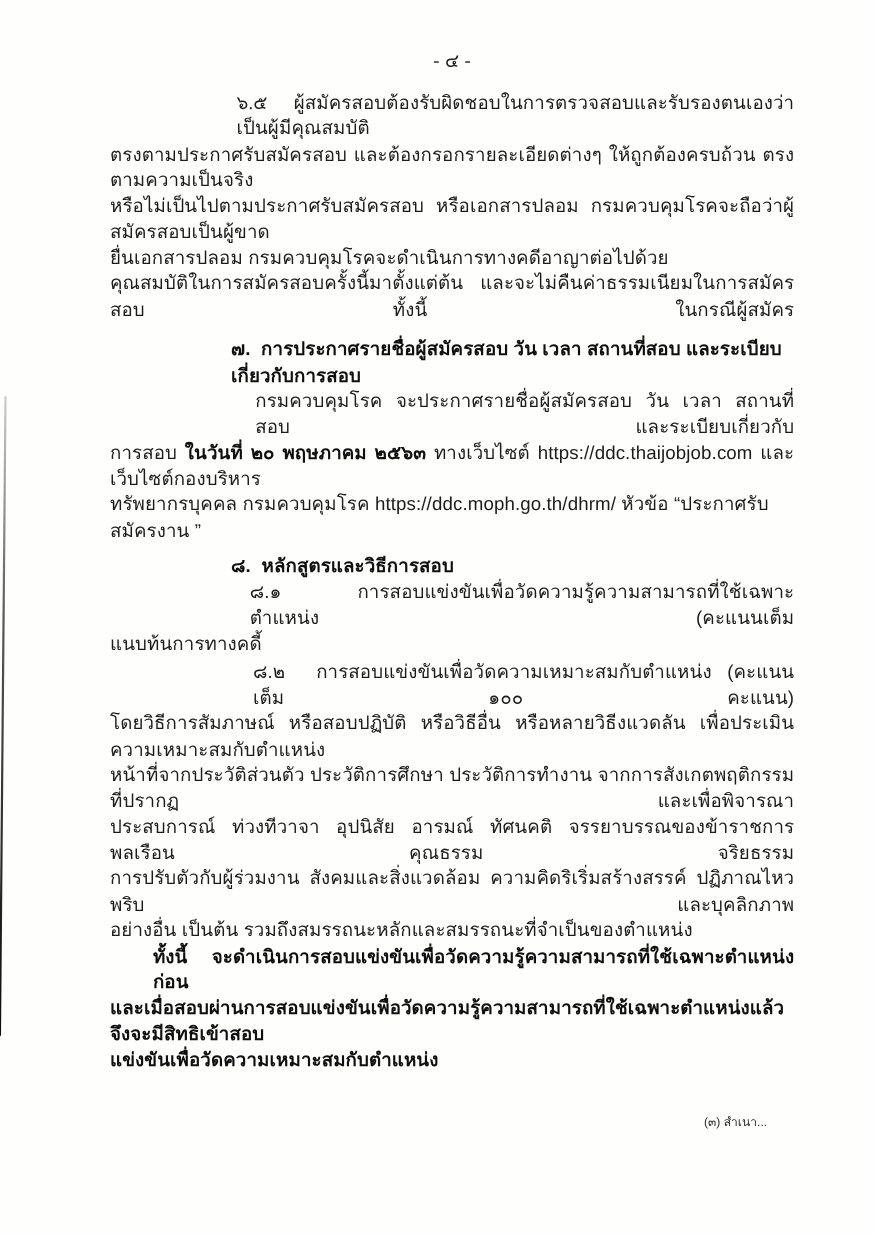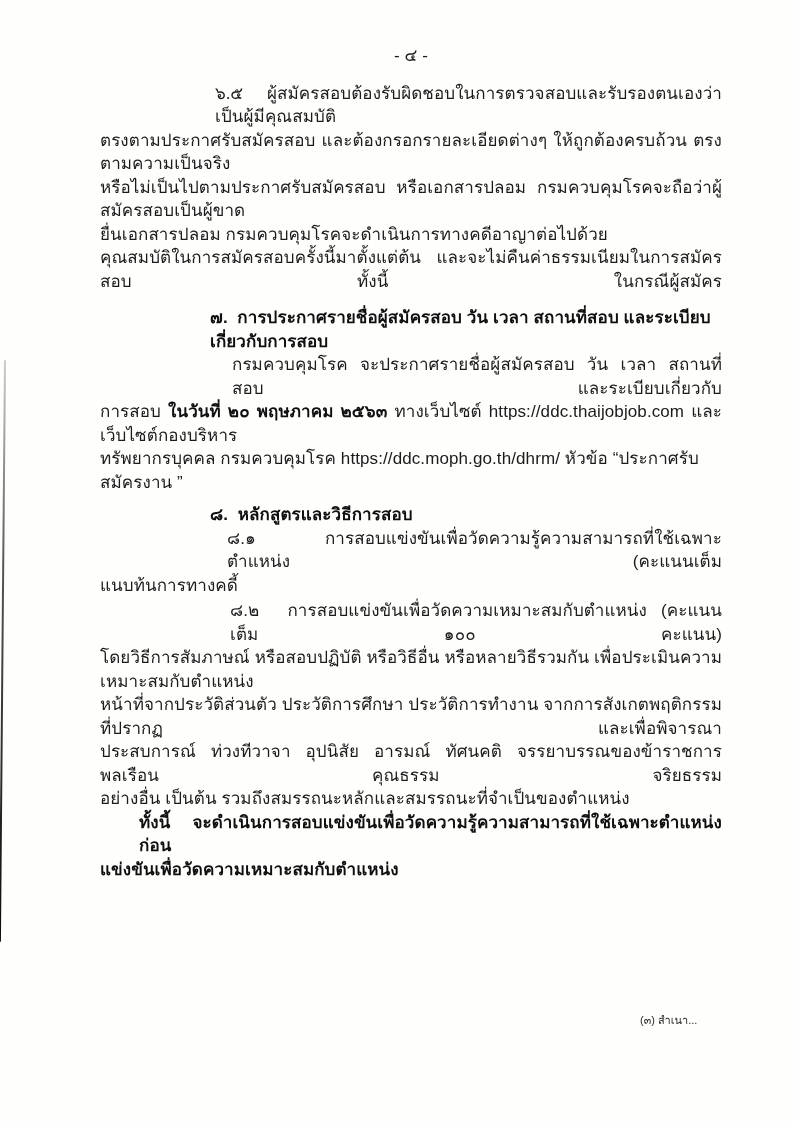--- a/index.html
+++ b/index.html
@@ -58,26 +58,28 @@
       </div>
       <div class="block" style="margin-top: 9px;">
         <div class="line" style="padding-left: 110px;"><span class="seg bold">๘.&nbsp; หลักสูตรและวิธีการสอบ</span></div>
       </div>
       <div class="block">
         <div class="line fill" style="padding-left: 127px;"><span class="seg">๘.๑&nbsp; การสอบแข่งขันเพื่อวัดความรู้ความสามารถที่ใช้เฉพาะตำแหน่ง (คะแนนเต็ม</span></div>
         <div class="line"><span class="seg">แนบท้นการทางคดี้</span></div>
       </div>
       <div class="block" style="margin-top: 2px;">
         <div class="line fill" style="padding-left: 130px;"><span class="seg">๘.๒&nbsp; การสอบแข่งขันเพื่อวัดความเหมาะสมกับตำแหน่ง (คะแนนเต็ม ๑๐๐ คะแนน)</span></div>
-        <div class="line fill"><span class="seg">โดยวิธีการสัมภาษณ์ หรือสอบปฏิบัติ หรือวิธีอื่น หรือหลายวิธีรวมกัน เพื่อประเมินความเหมาะสมกับตำแหน่ง</span></div>
+        <div class="line fill"><span class="seg">โดยวิธีการสัมภาษณ์ หรือสอบปฏิบัติ หรือวิธีอื่น หรือหลายวิธีงแวดลัน เพื่อประเมินความเหมาะสมกับตำแหน่ง</span></div>
         <div class="line fill"><span class="seg">หน้าที่จากประวัติส่วนตัว ประวัติการศึกษา ประวัติการทำงาน จากการสังเกตพฤติกรรมที่ปรากฏ และเพื่อพิจารณา</span></div>
         <div class="line fill"><span class="seg">ประสบการณ์ ท่วงทีวาจา อุปนิสัย อารมณ์ ทัศนคติ จรรยาบรรณของข้าราชการพลเรือน คุณธรรม จริยธรรม</span></div>
+        <div class="line fill"><span class="seg">การปรับตัวกับผู้ร่วมงาน สังคมและสิ่งแวดล้อม ความคิดริเริ่มสร้างสรรค์ ปฏิภาณไหวพริบ และบุคลิกภาพ</span></div>
         <div class="line"><span class="seg">อย่างอื่น เป็นต้น รวมถึงสมรรถนะหลักและสมรรถนะที่จำเป็นของตำแหน่ง</span></div>
       </div>
       <div class="block">
         <div class="line fill" style="padding-left: 39px;"><span class="seg bold">ทั้งนี้ จะดำเนินการสอบแข่งขันเพื่อวัดความรู้ความสามารถที่ใช้เฉพาะตำแหน่งก่อน</span></div>
+        <div class="line fill"><span class="seg bold">และเมื่อสอบผ่านการสอบแข่งขันเพื่อวัดความรู้ความสามารถที่ใช้เฉพาะตำแหน่งแล้ว จึงจะมีสิทธิเข้าสอบ</span></div>
         <div class="line"><span class="seg bold">แข่งขันเพื่อวัดความเหมาะสมกับตำแหน่ง</span></div>
       </div>
     </div>
 
   <div id="footer-note">(๓) สำเนา...</div>
 
 </div>
 
 </body></html>

